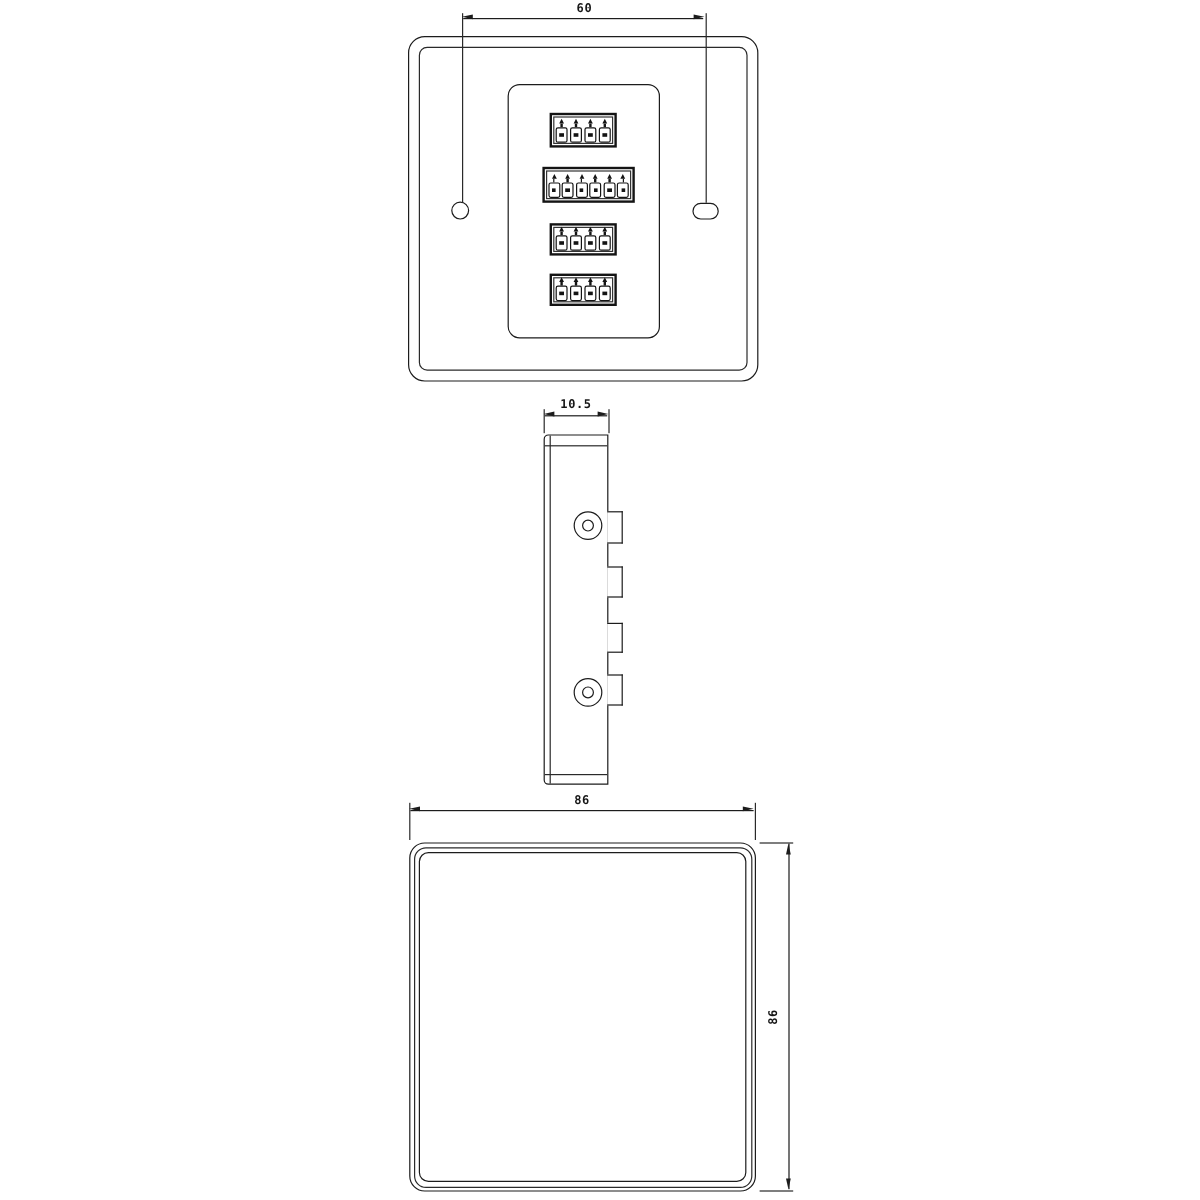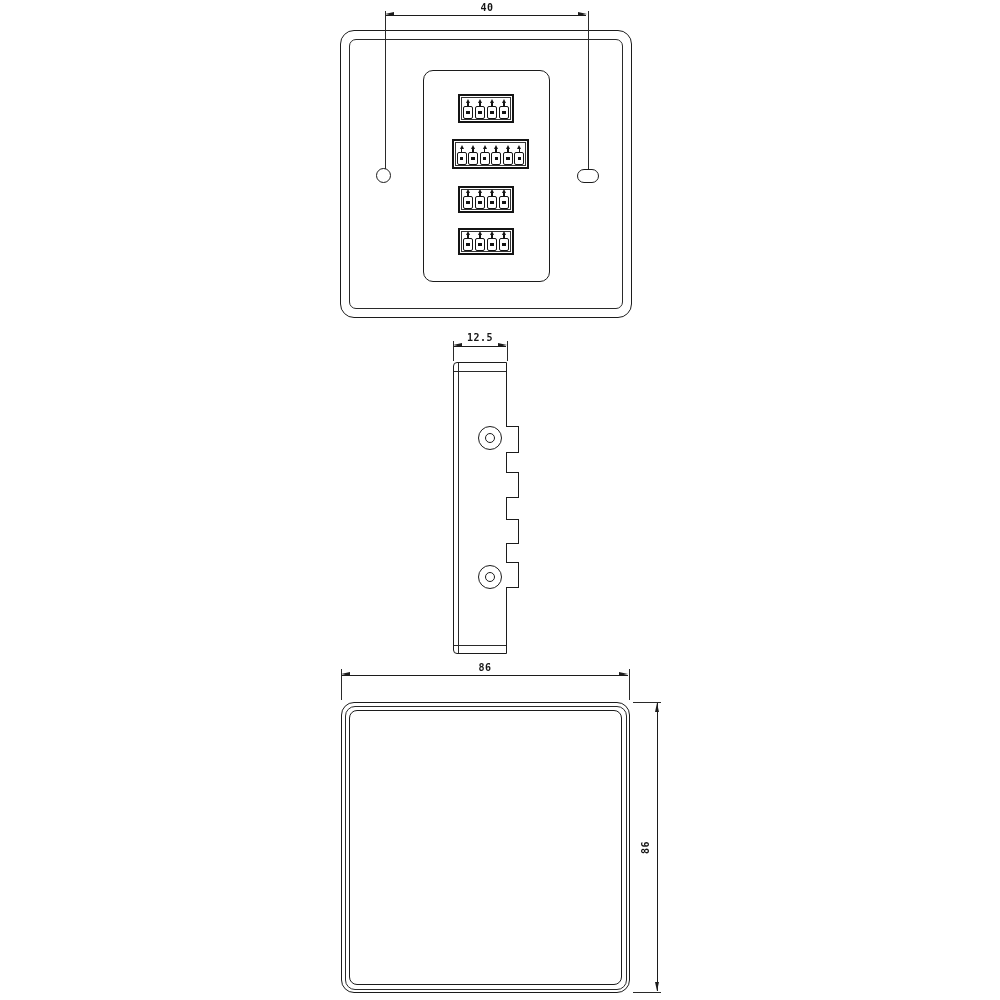--- a/index.html
+++ b/index.html
@@ -202,21 +202,21 @@
       </div>
 
     <div class="abs hole-round"></div>
     <div class="abs hole-slot"></div>
 
     <div class="ln thin-v" style="left:384.5px;top:11px;height:158px;"></div>
     <div class="ln thin-v" style="left:587.5px;top:11px;height:158px;"></div>
     <div class="ln hline" style="left:386px;top:15px;width:200px;"></div>
     <div class="arr arr-l" style="left:385px;top:12.4px;"></div>
     <div class="arr arr-r" style="left:578px;top:12.4px;"></div>
-    <div class="dimtext" style="left:466px;top:2px;width:42px;">40</div>
+    <div class="dimtext" style="left:466px;top:2px;width:42px;">60</div>
   </div>
 
   <div>
     <div class="abs side-body"></div>
     <div class="ln thin-v side-face"></div>
     <div class="ln thin-h side-cap-top"></div>
     <div class="ln thin-h side-cap-bot"></div>
 
     <div class="abs screw-o" style="left:478px;top:426px;"></div>
     <div class="abs screw-i" style="left:485px;top:433px;"></div>
@@ -226,21 +226,21 @@
     <div class="tab" style="top:426px;height:27px;"></div>
     <div class="tab" style="top:472px;height:26px;"></div>
     <div class="tab" style="top:519px;height:25px;"></div>
     <div class="tab" style="top:562px;height:26px;"></div>
 
     <div class="ln thin-v" style="left:452.5px;top:341px;height:20px;"></div>
     <div class="ln thin-v" style="left:506.5px;top:341px;height:20px;"></div>
     <div class="ln hline" style="left:454px;top:346px;width:52px;"></div>
     <div class="arr arr-l" style="left:453px;top:343.4px;"></div>
     <div class="arr arr-r" style="left:498px;top:343.4px;"></div>
-    <div class="dimtext" style="left:455px;top:332px;width:50px;">12.5</div>
+    <div class="dimtext" style="left:455px;top:332px;width:50px;">10.5</div>
   </div>
 
   <div>
     <div class="abs front-outer"></div>
     <div class="abs front-mid"></div>
     <div class="abs front-inner"></div>
 
     <div class="ln thin-v" style="left:340.5px;top:669px;height:31px;"></div>
     <div class="ln thin-v" style="left:628.5px;top:669px;height:31px;"></div>
     <div class="ln hline" style="left:342px;top:675px;width:286px;"></div>

